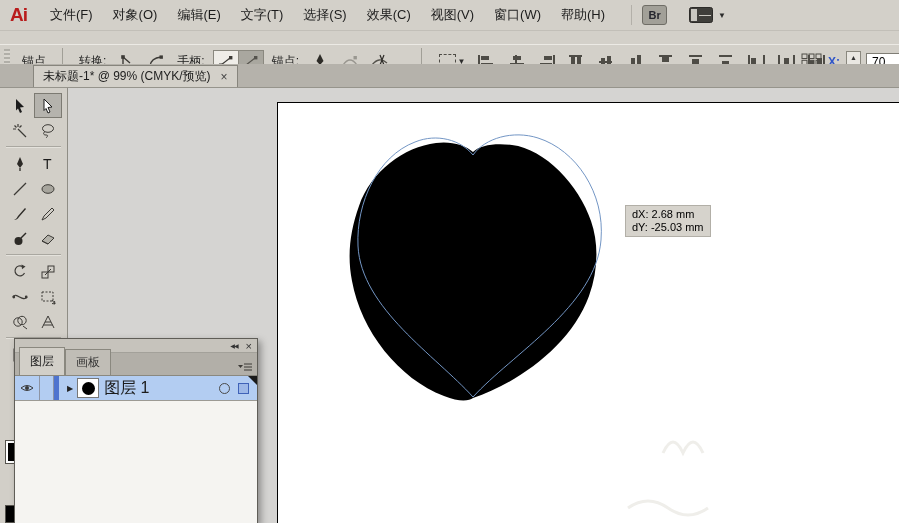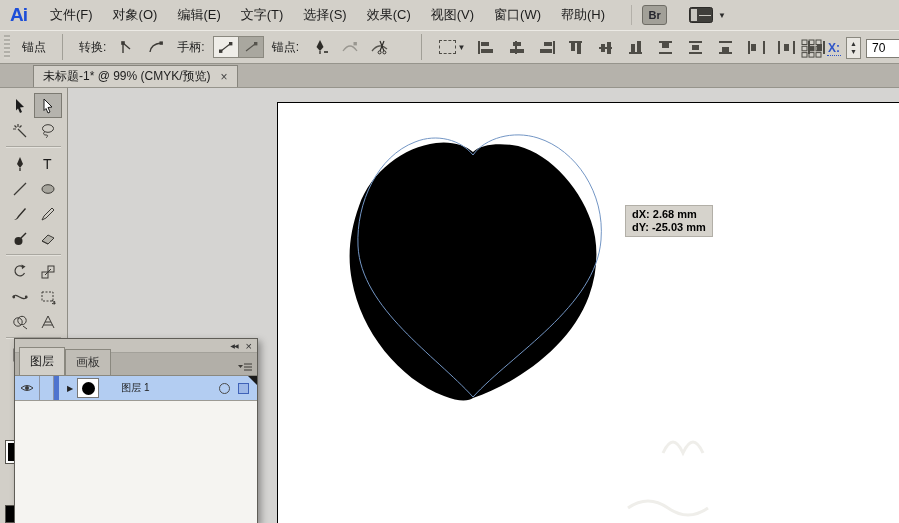--- a/index.html
+++ b/index.html
@@ -2,28 +2,28 @@
 <html><head>
 <meta charset="utf-8">
 <style>
   html,body{margin:0;padding:0;background:#888;}
   #app{position:relative;width:899px;height:523px;overflow:hidden;
        font-family:"Liberation Sans","DejaVu Sans",sans-serif;
        background:#d3d0c9;color:#1c1c1c;-webkit-user-select:none;user-select:none;}
   
   .menu-bar{position:absolute;left:0;top:0;width:100%;height:30px;background:#d3d0c9;
             display:flex;align-items:center;border-bottom:1px solid #c2bfb8;}
-  .logo{font-weight:bold;font-size:19px;color:#1d4ed8;margin:0 13px 0 10px;letter-spacing:-1px;}
+  .logo{font-weight:bold;font-size:19px;color:#b91c1c;margin:0 13px 0 10px;letter-spacing:-1px;}
   .menu-item{font-size:13px;padding:0 10px;line-height:30px;white-space:nowrap;cursor:default;}
   .menu-sep{width:1px;height:20px;background:#b3b0a9;margin:0 10px 0 16px;}
   .br-btn{width:23px;height:18px;background:#a2a098;border:1px solid #6f6d66;border-radius:3px;
           font-size:11px;font-weight:bold;color:#26262e;display:flex;align-items:center;justify-content:center;}
   .ws-switcher{display:flex;align-items:center;gap:3px;margin-left:22px;}
   
-  .control-bar{position:absolute;left:0;top:30px;width:100%;height:34px;background:#d3d0c9;
+  .control-bar{position:absolute;left:0;top:44px;width:100%;height:34px;background:#d3d0c9;
                border-top:1px solid #eceae5;border-bottom:1px solid #96948c;
                display:flex;align-items:center;gap:5px;padding-left:4px;box-sizing:border-box;overflow:hidden;}
   .grip{width:6px;height:24px;margin-right:4px;
         background:repeating-linear-gradient(180deg,#b1afa8 0 2px,#d9d6cf 2px 4px);}
   .cb-label{font-size:12px;white-space:nowrap;padding:0 3px;}
   .cb-sep{width:1px;height:26px;background:#a19f97;margin:0 8px;}
   .cbtn{width:25px;height:24px;display:flex;align-items:center;justify-content:center;background:transparent;}
   .toggle-group{display:flex;border:1px solid #8a887f;background:#b3b1a9;}
   .toggle-group .cbtn{width:24px;height:20px;}
   .tg-on{background:#efede8;border-right:1px solid #8a887f;}
@@ -64,21 +64,21 @@
   .tool-row{display:flex;justify-content:center;gap:0;}
   .tool{width:28px;height:25px;display:flex;align-items:center;justify-content:center;}
   .tool.selected{background:#b5b3ad;box-shadow:inset 0 0 0 1px #7c7a72;}
   .tool-sep{height:1px;background:#a9a7a0;border-bottom:1px solid #e4e2dc;margin:3px 6px;}
   .swatch-fill{position:absolute;left:5px;top:352px;width:20px;height:22px;background:#000;
                border:1px solid #55534d;box-shadow:inset 0 0 0 2px #fff;}
   .swatch-stroke{position:absolute;left:17px;top:368px;width:18px;height:20px;background:#d2cfc8;
                  border:3px solid #000;box-shadow:inset 0 0 0 2px #fff;box-sizing:border-box;}
   .mini-swap{position:absolute;left:14px;top:396px;width:9px;height:9px;border:1px solid #55534d;background:#fff;}
   .paint-mode{position:absolute;left:5px;top:417px;width:13px;height:16px;background:#000;border:1px solid #55534d;}
-  .canvas{position:absolute;left:68px;top:88px;width:831px;height:435px;background:#d5d4d2;overflow:hidden;font-weight:bold;}
+  .canvas{position:absolute;left:68px;top:88px;width:831px;height:435px;background:#d5d4d2;overflow:hidden;}
   .artboard{position:absolute;left:209px;top:14px;right:-2px;bottom:-2px;background:#fff;
             border-left:1px solid #000;border-top:1px solid #000;}
   .shape-svg{position:absolute;left:0;top:0;}
   .measure-tip{position:absolute;left:557px;top:117px;background:#d6d3cc;border:1px solid #b2afa7;
                padding:2px 6px;font-size:11px;line-height:13px;color:#000;white-space:nowrap;z-index:3;}
   
   .layers-panel{position:absolute;left:14px;top:338px;width:244px;height:186px;background:#cfccc5;
                 border:1px solid #5f5d57;box-shadow:3px 3px 7px rgba(0,0,0,.35);z-index:5;box-sizing:border-box;}
   .lp-titlebar{height:13px;background:#c6c3bc;border-bottom:1px solid #a3a19a;
                display:flex;align-items:center;justify-content:flex-end;gap:8px;padding:0 5px;}
@@ -91,21 +91,21 @@
   .lp-tab.inactive{background:#c0bdb6;height:17px;color:#333;}
   .lp-menu{position:absolute;right:5px;top:5px;}
   .lp-content{position:absolute;left:0;top:36px;right:0;bottom:0;background:#f5f4f1;border-top:1px solid #8a887f;}
   .layer-row{height:24px;background:#b3cdf2;border-bottom:1px solid #9c9a94;display:flex;align-items:center;position:relative;}
   .lr-eye{width:24px;height:100%;display:flex;align-items:center;justify-content:center;border-right:1px solid #8d94a4;}
   .lr-blank{width:13px;height:100%;border-right:1px solid #8d94a4;}
   .lr-selbar{width:5px;height:100%;background:#4f74cf;margin-right:4px;}
   .lr-expand{font-size:8px;color:#222;margin:0 4px;}
   .lr-thumb{width:20px;height:18px;background:#fff;border:1px solid #777;display:flex;align-items:center;justify-content:center;}
   .lr-dot{width:13px;height:13px;border-radius:50%;background:#000;}
-  .lr-label{font-size:10px;margin-left:22px;flex:1;}
+  .lr-label{font-size:16px;margin-left:5px;flex:1;}
   .lr-target{width:9px;height:9px;border:1.5px solid #4a4a4a;border-radius:50%;margin-right:8px;}
   .lr-selsq{width:9px;height:9px;background:#9db8e8;border:1px solid #3f62b8;margin-right:8px;}
   .lr-notch{position:absolute;right:0;top:0;width:0;height:0;
             border-top:9px solid #1a1a1a;border-left:9px solid transparent;}
 </style>
 </head>
 <body>
 
 <div id="app">
 

